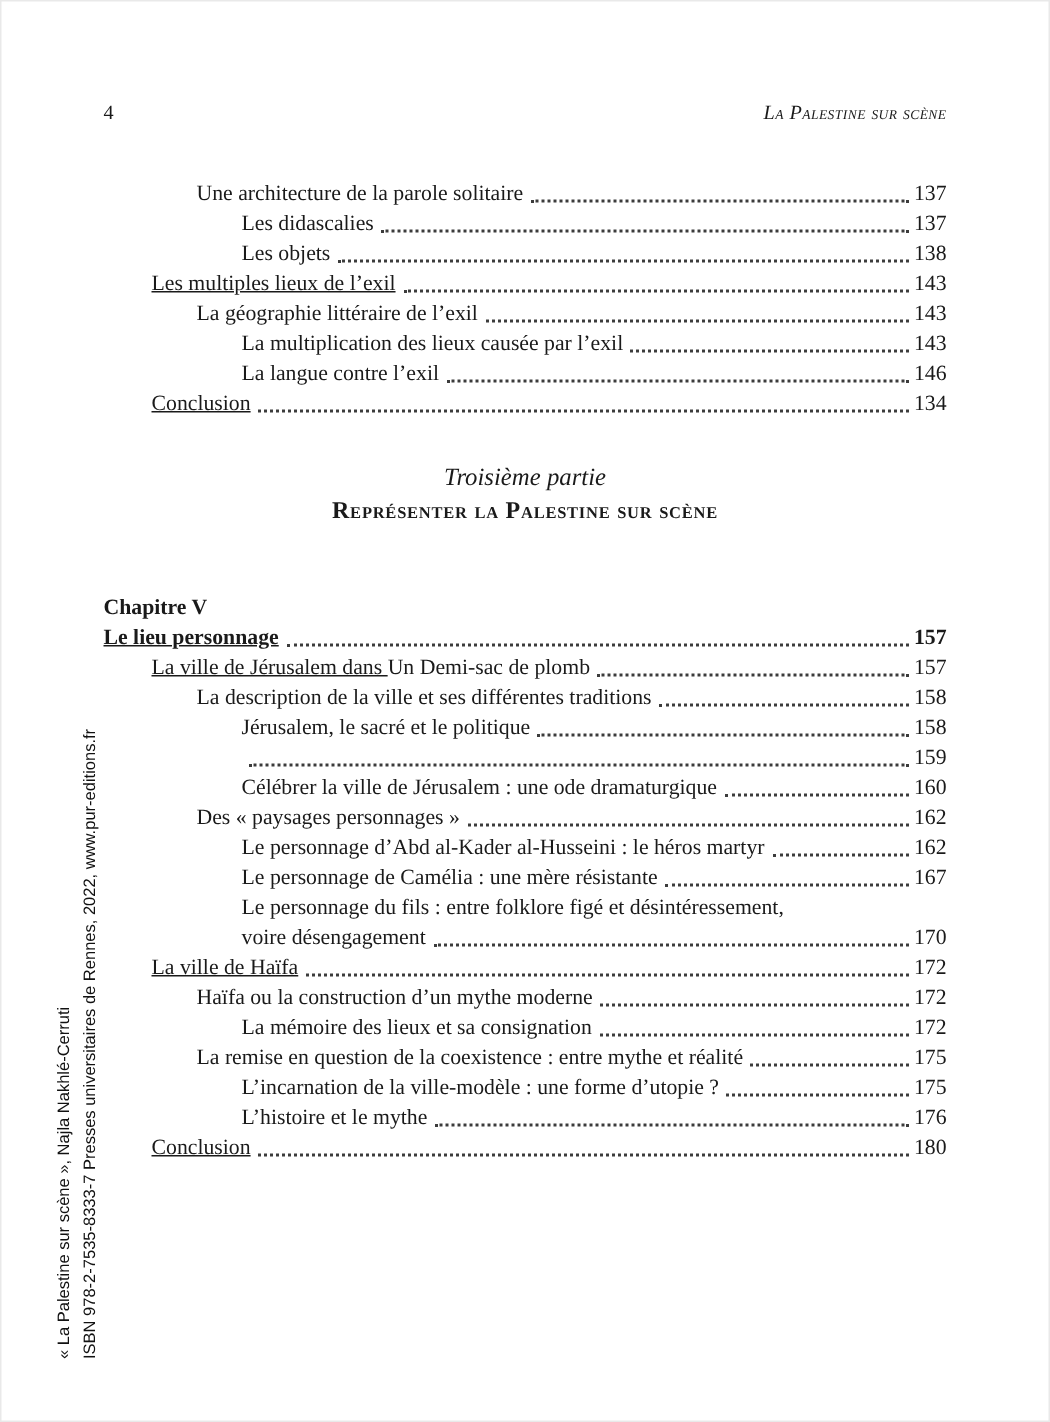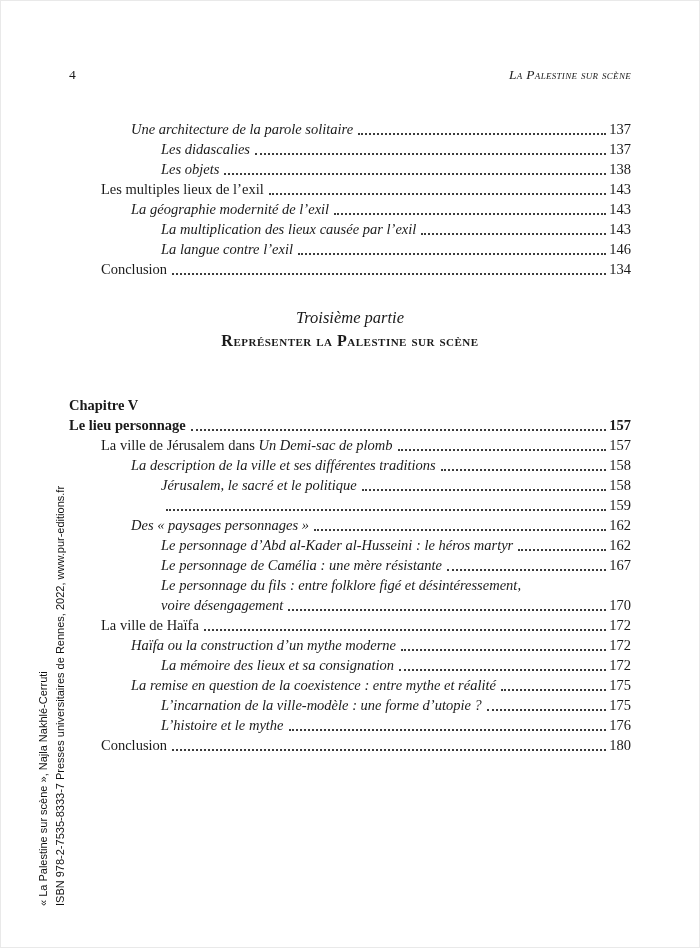--- a/index.html
+++ b/index.html
@@ -46,22 +46,22 @@
     align-items: baseline;
     line-height: 20px;
     font-size: 14.5px;
   }
   .toc-row.bold { font-weight: bold; }
   .indent-0 { padding-left: 0; }
   .indent-1 { padding-left: 32px; }
   .indent-2 { padding-left: 62px; }
   .indent-3 { padding-left: 92px; }
   .toc-label { white-space: nowrap; }
-  .toc-label .it { font-style: italic; }
-  .toc-label .rm { font-style: normal; }
+  .toc-label .it { }
+  .toc-label .rm { font-style: normal; text-decoration: underline; }
   .toc-dots {
     flex: 1 1 auto;
     align-self: flex-end;
     height: 0;
     border-bottom: 2px dotted #3c3c3c;
     margin: 0 3px 4px 5px;
     min-width: 8px;
   }
   .toc-page {
     font-style: normal;
@@ -132,21 +132,21 @@
           <span class="toc-label"><span class="it">Les objets</span></span>
           <span class="toc-dots"></span>
           <span class="toc-page">138</span>
         </div>
         <div class="toc-row indent-1">
           <span class="toc-label"><span class="rm">Les multiples lieux de l’exil</span></span>
           <span class="toc-dots"></span>
           <span class="toc-page">143</span>
         </div>
         <div class="toc-row indent-2">
-          <span class="toc-label"><span class="it">La géographie modernité de l’exil</span></span>
+          <span class="toc-label"><span class="it">La géographie littéraire de l’exil</span></span>
           <span class="toc-dots"></span>
           <span class="toc-page">143</span>
         </div>
         <div class="toc-row indent-3">
           <span class="toc-label"><span class="it">La multiplication des lieux causée par l’exil</span></span>
           <span class="toc-dots"></span>
           <span class="toc-page">143</span>
         </div>
         <div class="toc-row indent-3">
           <span class="toc-label"><span class="it">La langue contre l’exil</span></span>
@@ -185,20 +185,25 @@
         </div>
         <div class="toc-row indent-3">
           <span class="toc-label"><span class="it">Jérusalem, le sacré et le politique</span></span>
           <span class="toc-dots"></span>
           <span class="toc-page">158</span>
         </div>
         <div class="toc-row indent-3">
           <span class="toc-dots"></span>
           <span class="toc-page">159</span>
         </div>
+        <div class="toc-row indent-3">
+          <span class="toc-label"><span class="it">Célébrer la ville de Jérusalem : une ode dramaturgique</span></span>
+          <span class="toc-dots"></span>
+          <span class="toc-page">160</span>
+        </div>
         <div class="toc-row indent-2">
           <span class="toc-label"><span class="it">Des « paysages personnages »</span></span>
           <span class="toc-dots"></span>
           <span class="toc-page">162</span>
         </div>
         <div class="toc-row indent-3">
           <span class="toc-label"><span class="it">Le personnage d’Abd al-Kader al-Husseini : le héros martyr</span></span>
           <span class="toc-dots"></span>
           <span class="toc-page">162</span>
         </div>

